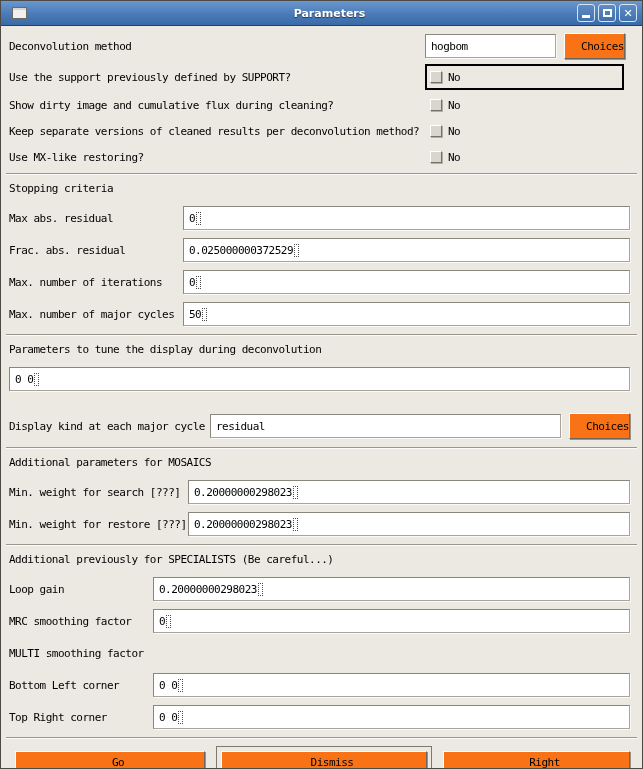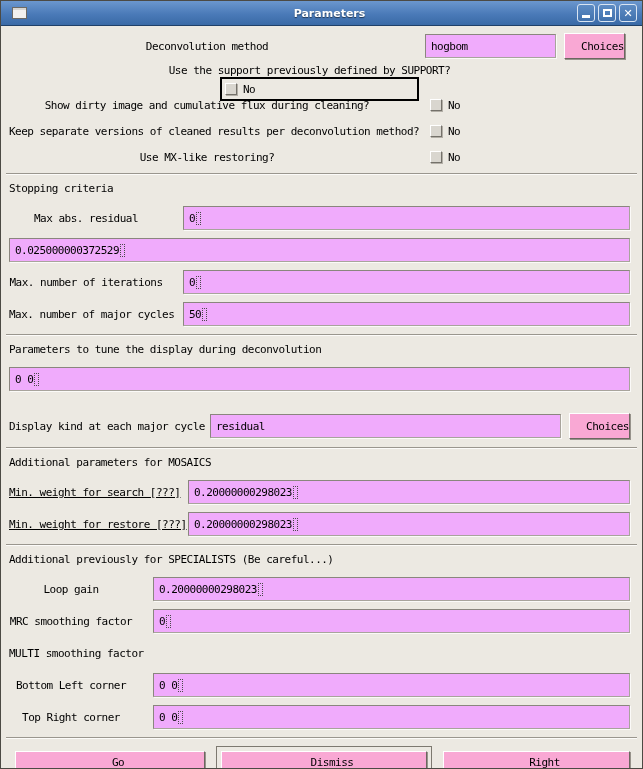--- a/index.html
+++ b/index.html
@@ -43,45 +43,45 @@
     cursor:default;
   }
   .glyph-min { width:8px; height:3px; background:#fff; margin-top:7px; }
   .glyph-max { width:9px; height:8px; border:2px solid #fff; }
   .glyph-close { color:#fff; font-size:11px; font-weight:bold; line-height:1;
                  font-family:"DejaVu Sans", sans-serif; }
 
   
   .content { padding-top:7px; font-size:11px; letter-spacing:-0.5px; color:#000; }
   .row { display:flex; align-items:center; margin:0 12px 8px 8px; height:24px; }
-  .rlabel { text-align:center; padding-right:20px; flex:0 0 auto; white-space:nowrap; }
+  .rlabel { text-align:left; padding-right:20px; flex:0 0 auto; white-space:nowrap; }
   .sec-top  .rlabel { width:416px; }
   .sec-stop .rlabel { width:174px; }
   .sec-disp .rlabel { width:201px; }
-  .sec-mos  .rlabel { width:179px;text-decoration:underline; }
+  .sec-mos  .rlabel { width:179px; }
   .sec-spec .rlabel { width:144px; }
 
   .entry {
-    background:#f0abfc;
+    background:#ffffff;
     border:1px solid #8a867e;
     border-bottom-color:#a8a49c; border-right-color:#a8a49c;
     box-shadow:1px 1px 0 #fbfaf8;
     height:24px; padding:4px 5px;
     display:flex; align-items:center;
     white-space:nowrap; overflow:hidden;
   }
   .entry.grow { flex:1 1 auto; }
   .cursor {
     display:inline-block; width:5px; height:13px;
     border:1px dotted #4a4a4a; margin-left:1px; flex:0 0 auto;
   }
 
   .btn {
     font-family:"DejaVu Sans Mono", monospace; font-size:11px; letter-spacing:-0.5px;
-    background:#f9a8d4; color:#000;
+    background:#f97316; color:#000;
     border:1px solid; border-color:#ffffff #6b675f #6b675f #ffffff;
     box-shadow:1px 1px 0 #97938b;
     display:flex; align-items:center; justify-content:center;
     height:22px; cursor:default; white-space:nowrap;padding-left:16px;
   }
   .btn-choices { width:61px; height:26px; margin-left:8px; flex:0 0 auto; }
 
   .toggle { display:flex; align-items:center; gap:6px; height:20px; cursor:default; }
   .checkbox {
     width:12px; height:12px; flex:0 0 auto;
@@ -139,21 +139,21 @@
     <div class="sec-top">
 
       <div class="row" style="height:26px;margin-bottom:5px;">
         <div class="rlabel">Deconvolution method</div>
         <div class="entry" style="width:131px;">
           <span>hogbom</span>
         </div>
         <div class="btn btn-choices">Choices</div>
       </div>
 
-      <div class="row" style="height:26px;margin-bottom:5px;flex-direction:column;">
+      <div class="row" style="height:26px;margin-bottom:5px;">
         <div class="rlabel">Use the support previously defined by SUPPORT?</div>
         <div class="focus-frame">
           <div class="toggle">
             <span class="checkbox"></span>
             <span>No</span>
           </div>
         </div>
       </div>
 
       <div class="row cbrow">
@@ -188,20 +188,21 @@
 
       <div class="row">
         <div class="rlabel">Max abs. residual</div>
         <div class="entry grow">
           <span>0</span>
           <span class="cursor"></span>
         </div>
       </div>
 
       <div class="row">
+        <div class="rlabel">Frac. abs. residual</div>
         <div class="entry grow">
           <span>0.025000000372529</span>
           <span class="cursor"></span>
         </div>
       </div>
 
       <div class="row">
         <div class="rlabel">Max. number of iterations</div>
         <div class="entry grow">
           <span>0</span>

